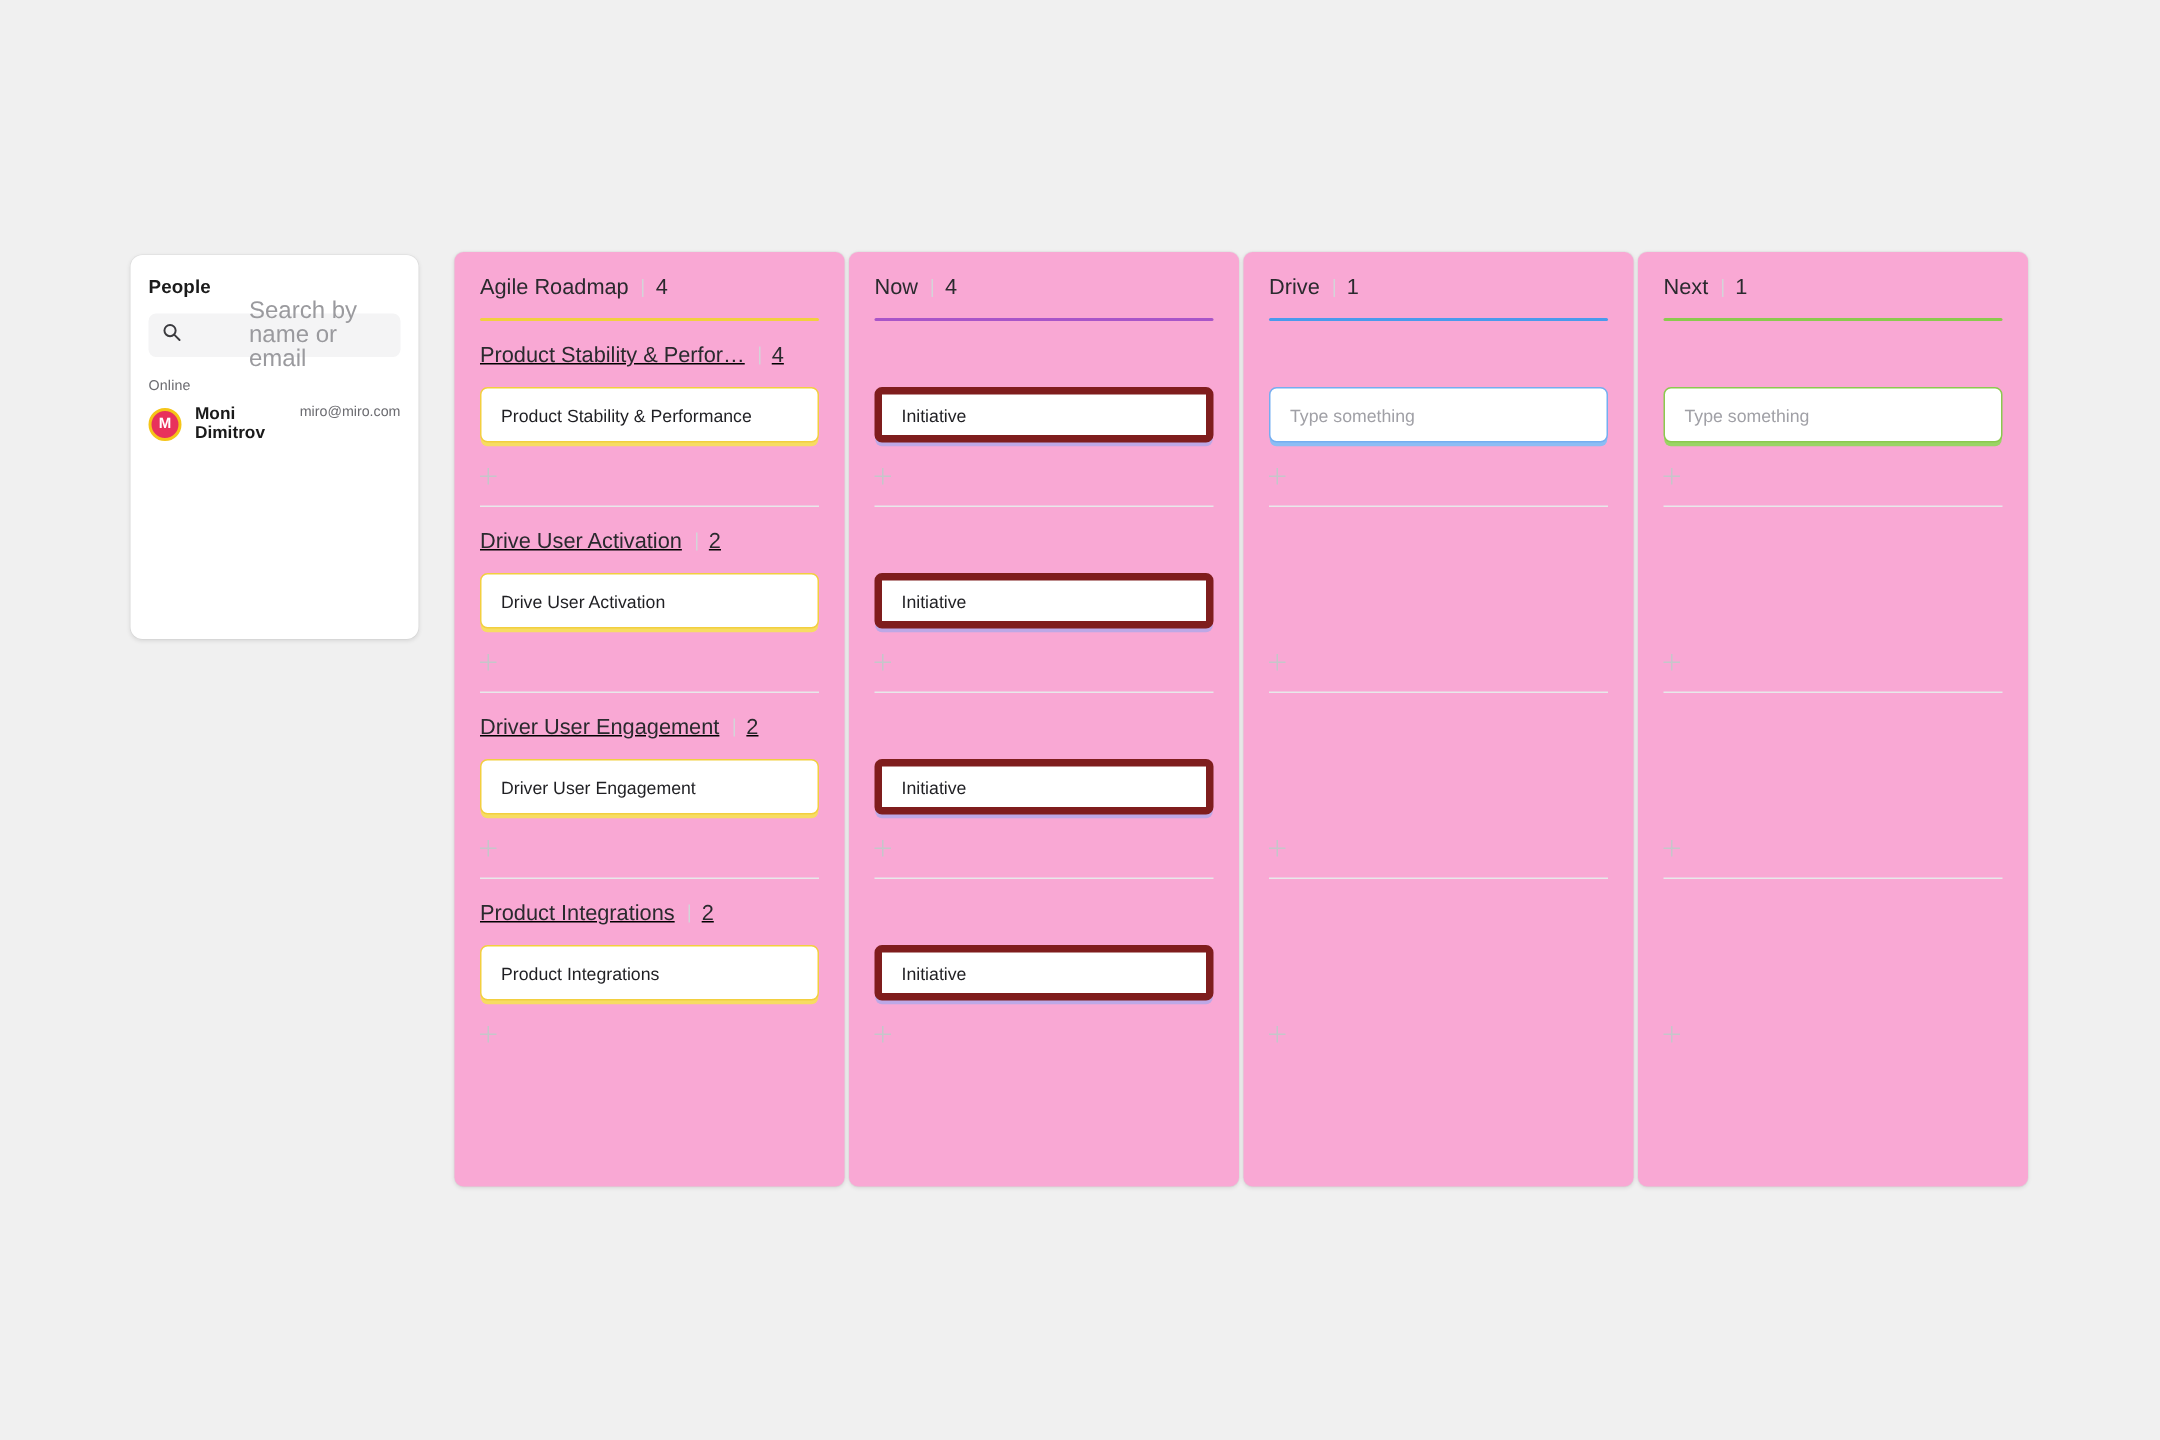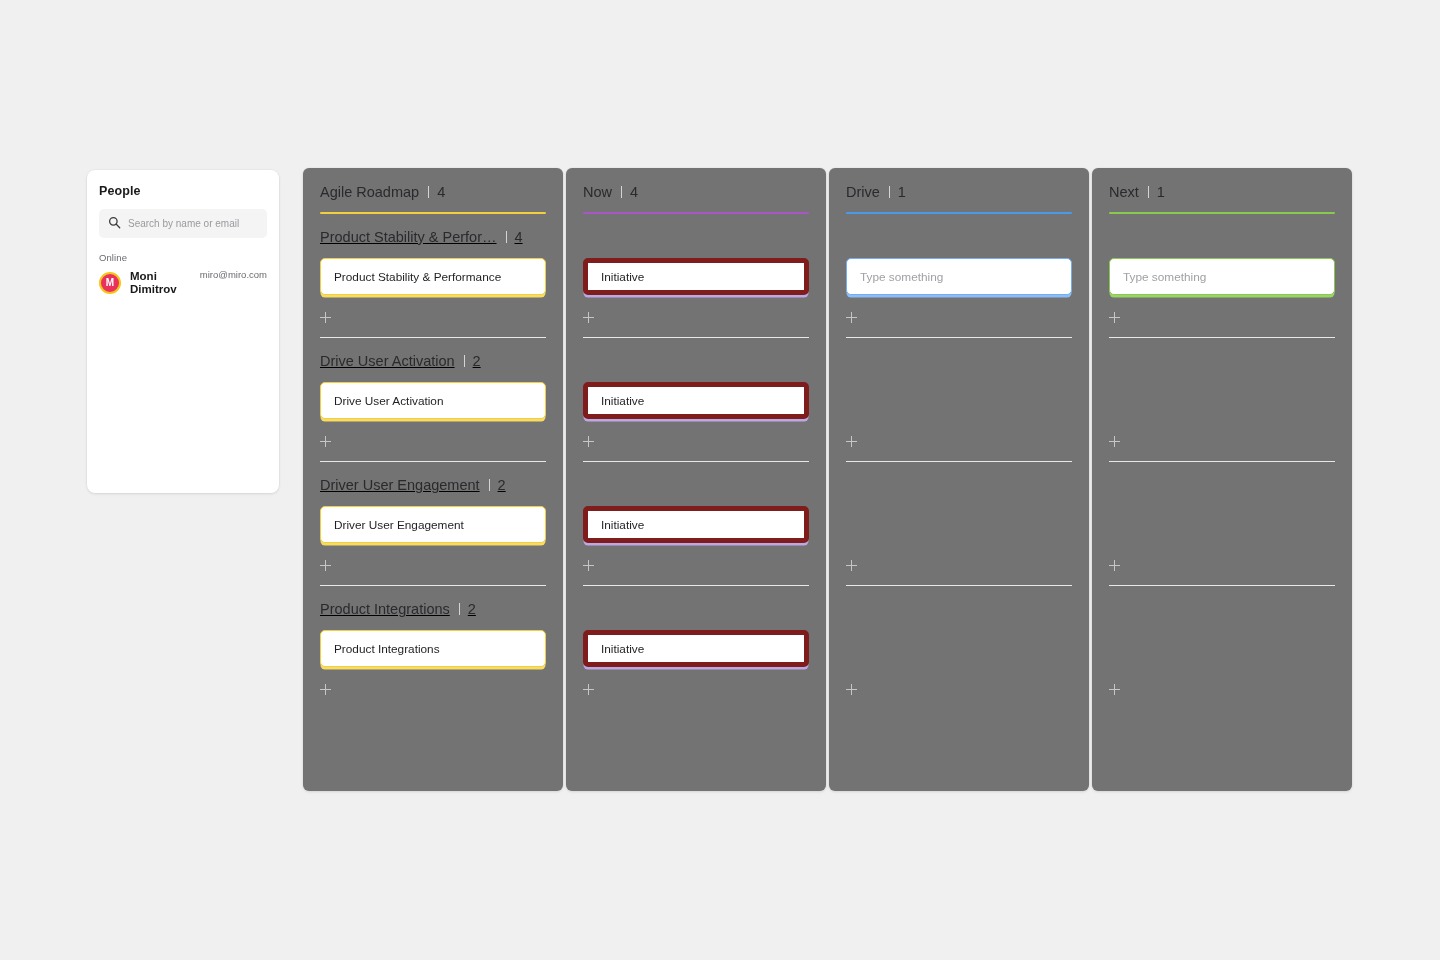--- a/index.html
+++ b/index.html
@@ -18,21 +18,21 @@
     height: 960px;
     overflow: hidden;
   }
 
   
   .people-panel {
     position: absolute;
     left: 87px;
     top: 170px;
     width: 192px;
-    height: 323px;
+    height: 256px;
     background: #ffffff;
     border-radius: 8px;
     box-shadow: 0 1px 3px rgba(0,0,0,0.10), 0 0 0 0.5px rgba(0,0,0,0.04);
     padding: 14px 12px 0 12px;
   }
   .people-title {
     font-size: 12.5px;
     font-weight: bold;
     color: #1a1a1a;
     letter-spacing: 0.1px;
@@ -42,23 +42,24 @@
     display: flex;
     align-items: center;
     gap: 7px;
     height: 29px;
     background: #f4f4f5;
     border-radius: 5px;
     padding: 0 9px;
   }
   .search-icon { flex: 0 0 auto; display: block; }
   .search-placeholder {
-    font-size: 10px;
+    font-size: 16px;
     color: #9a9a9e;
     line-height: 1;
+    margin-left: 38px;
   }
   .online-label {
     margin-top: 14px;
     font-size: 9.5px;
     color: #6b6b70;
     letter-spacing: 0.1px;
   }
   .person-row {
     margin-top: 7px;
     display: flex;
@@ -98,21 +99,21 @@
   .board {
     position: absolute;
     left: 303px;
     top: 168px;
     display: flex;
     gap: 3px;
   }
   .column {
     width: 260px;
     height: 623px;
-    background: #737373;
+    background: #f9a8d4;
     border-radius: 6px;
     box-shadow: 0 1px 3px rgba(0,0,0,0.10), 0 0 0 0.5px rgba(0,0,0,0.035);
     padding: 0 17px;
     position: relative;
     overflow: hidden;
   }
 
   .col-header {
     display: flex;
     align-items: baseline;

